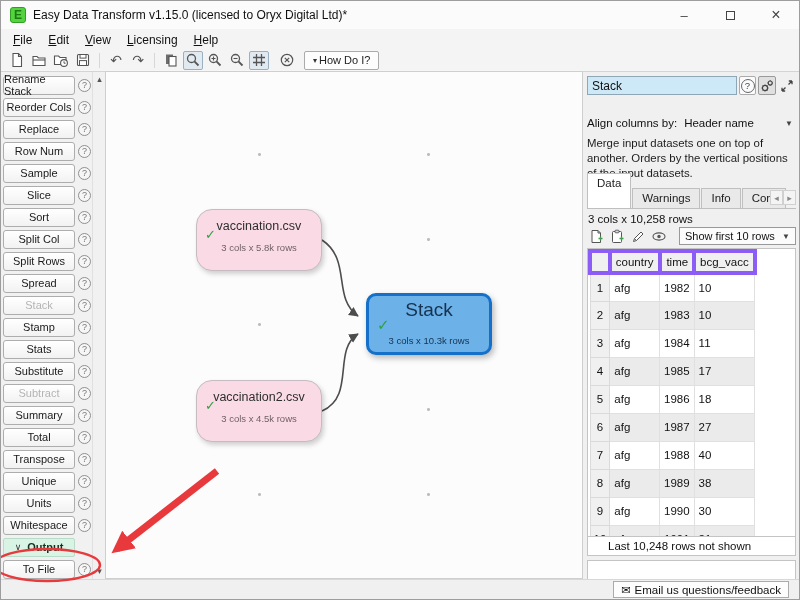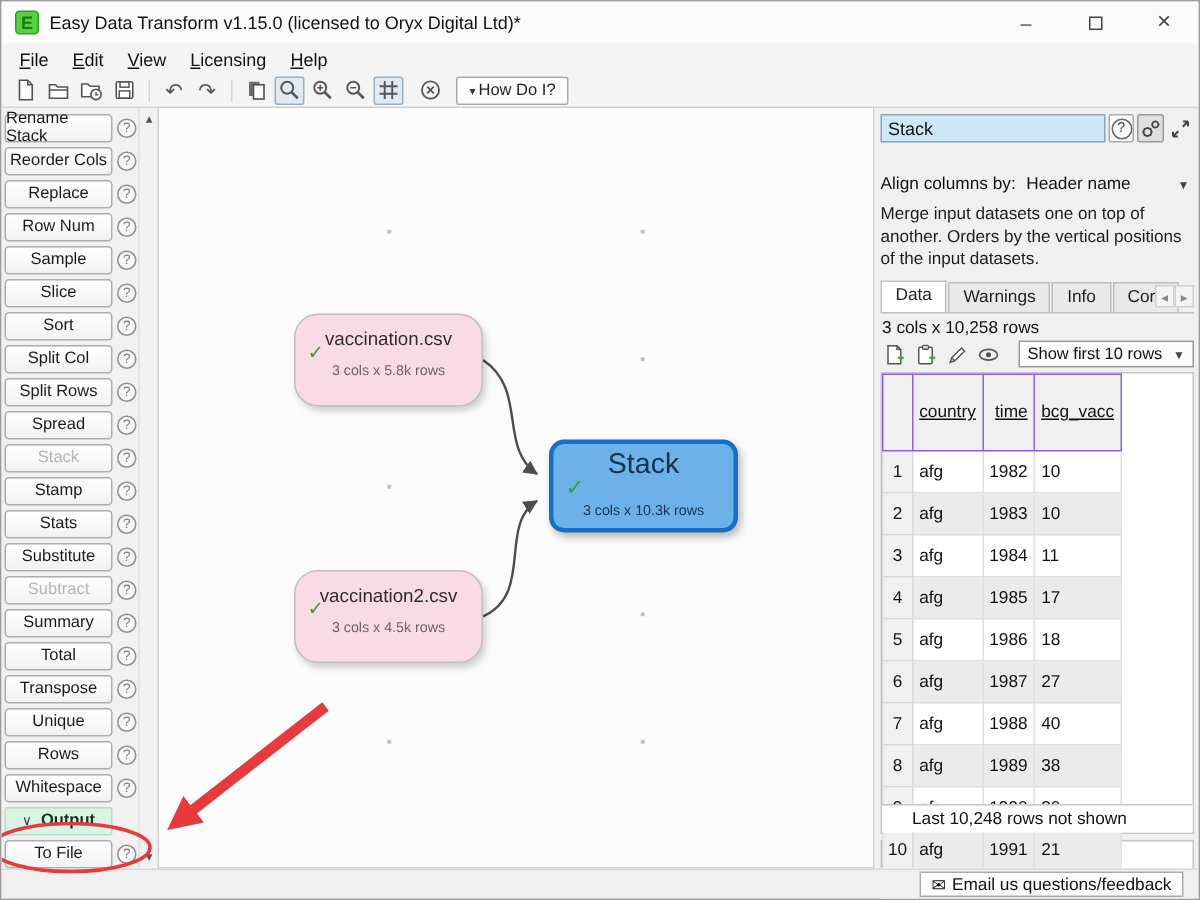--- a/index.html
+++ b/index.html
@@ -59,32 +59,32 @@
   .icon-btn { width:19px; height:19px; border:1px solid transparent; border-radius:2px; display:flex; align-items:center; justify-content:center; color:#555; }
   .icon-btn.boxed { border-color:#ababab; background:#fbfbfb; }
   .icon-btn.pressed { border-color:#9a9a9a; background:#e0e0e0; }
   .qmark { width:14px; height:14px; border:1.4px solid #666; border-radius:50%; font-size:9.5px; line-height:11px; text-align:center; color:#444; }
   .align-row { display:flex; align-items:center; margin-top:19px; font-size:11.5px; color:#111; gap:4px; }
   .fake-select { flex:1; height:18px; display:flex; align-items:center; font-size:11.5px; color:#111; padding:0 3px; }
   .fake-select .arrow { margin-left:auto; font-size:8px; color:#444; }
   .insp-desc { margin-top:4px; font-size:11.4px; color:#1c1c1c; line-height:1.32; width:208px; }
   .tabs { display:flex; align-items:flex-end; margin-top:6px; height:22px; border-bottom:1px solid #bfbfbf; position:relative; }
   .tab { font-size:11.5px; color:#222; padding:3px 9px 4px; border:1px solid #bfbfbf; border-bottom:none; background:#e9e9e9; margin-right:1px; white-space:nowrap; overflow:hidden; }
-  .tab.active { background:#ffffff; font-weight:normal; padding-bottom:5px; }
+  .tab.active { background:#ffffff; font-weight:normal; padding-bottom:19px; }
   .tab.clipped { max-width:44px; }
   .tab-arrows { position:absolute; right:0; bottom:3px; display:flex; }
   .tab-arrow { width:13px; height:15px; font-size:9px; color:#888; text-align:center; line-height:15px; border:1px solid #d0d0d0; background:#f4f4f4; }
   .size-text { font-size:11.5px; color:#111; margin:4px 0 2px 1px; }
   .mini-tools { display:flex; align-items:center; gap:3px; margin:2px 0 3px; }
   .mini-icon { width:18px; height:17px; display:flex; align-items:center; justify-content:center; color:#555; }
   .show-rows { margin-left:8px; flex:1; height:18px; border:1px solid #999; background:#fbfbfb; display:flex; align-items:center; font-size:11px; color:#111; padding:0 5px; }
   .show-rows .arrow { margin-left:auto; font-size:8px; color:#444; }
   .table-wrap { background:#ffffff; border:1px solid #c4c4c4; height:308px; position:relative; }
   table.data { border-collapse:collapse; font-size:11.5px; color:#111; }
-  table.data th { background:#f0f0f0; font-weight:normal; text-align:left; padding:19px 4px; border:1px solid #8b5cf6; height:16px;text-decoration:underline; }
+  table.data th { background:#f0f0f0; font-weight:normal; text-align:left; padding:3px 4px; border:4px solid #8b5cf6; height:16px; }
   table.data td { padding:0 4px; border:1px solid #e0e0e0; height:28px; }
   table.data td.rownum { background:#f0f0f0; border-color:#dadada; text-align:center; padding:0 3px; }
   table.data tr.even td:not(.rownum) { background:#ebebeb; }
   .table-footer { position:absolute; left:0; right:0; bottom:0; border-top:1px solid #c4c4c4; font-size:11.5px; color:#111; padding:3px 20px; background:#ffffff; }
   .log-box { background:#ffffff; border:1px solid #c4c4c4; height:40px; margin-top:4px; }
 
   
   .statusbar { position:absolute; left:0; top:578px; width:798px; height:20px; background:#f0f0f0; border-top:1px solid #d8d8d8; display:flex; align-items:center; justify-content:flex-end; padding-right:10px; }
   .email-btn { height:17px; border:1px solid #ababab; background:#fdfdfd; font-size:11.5px; color:#111; display:flex; align-items:center; gap:4px; padding:0 7px; }
 
@@ -262,21 +262,21 @@
         </div>
         <div class="side-row">
           <div class="side-btn">Transpose</div>
           <div class="help-circle">?</div>
         </div>
         <div class="side-row">
           <div class="side-btn">Unique</div>
           <div class="help-circle">?</div>
         </div>
         <div class="side-row">
-          <div class="side-btn">Rows</div>
+          <div class="side-btn">Units</div>
           <div class="help-circle">?</div>
         </div>
         <div class="side-row">
           <div class="side-btn">Whitespace</div>
           <div class="help-circle">?</div>
         </div>
         <div class="side-row">
           <div class="output-header">
             <span class="chev">∨</span>
             <span>Output</span>

